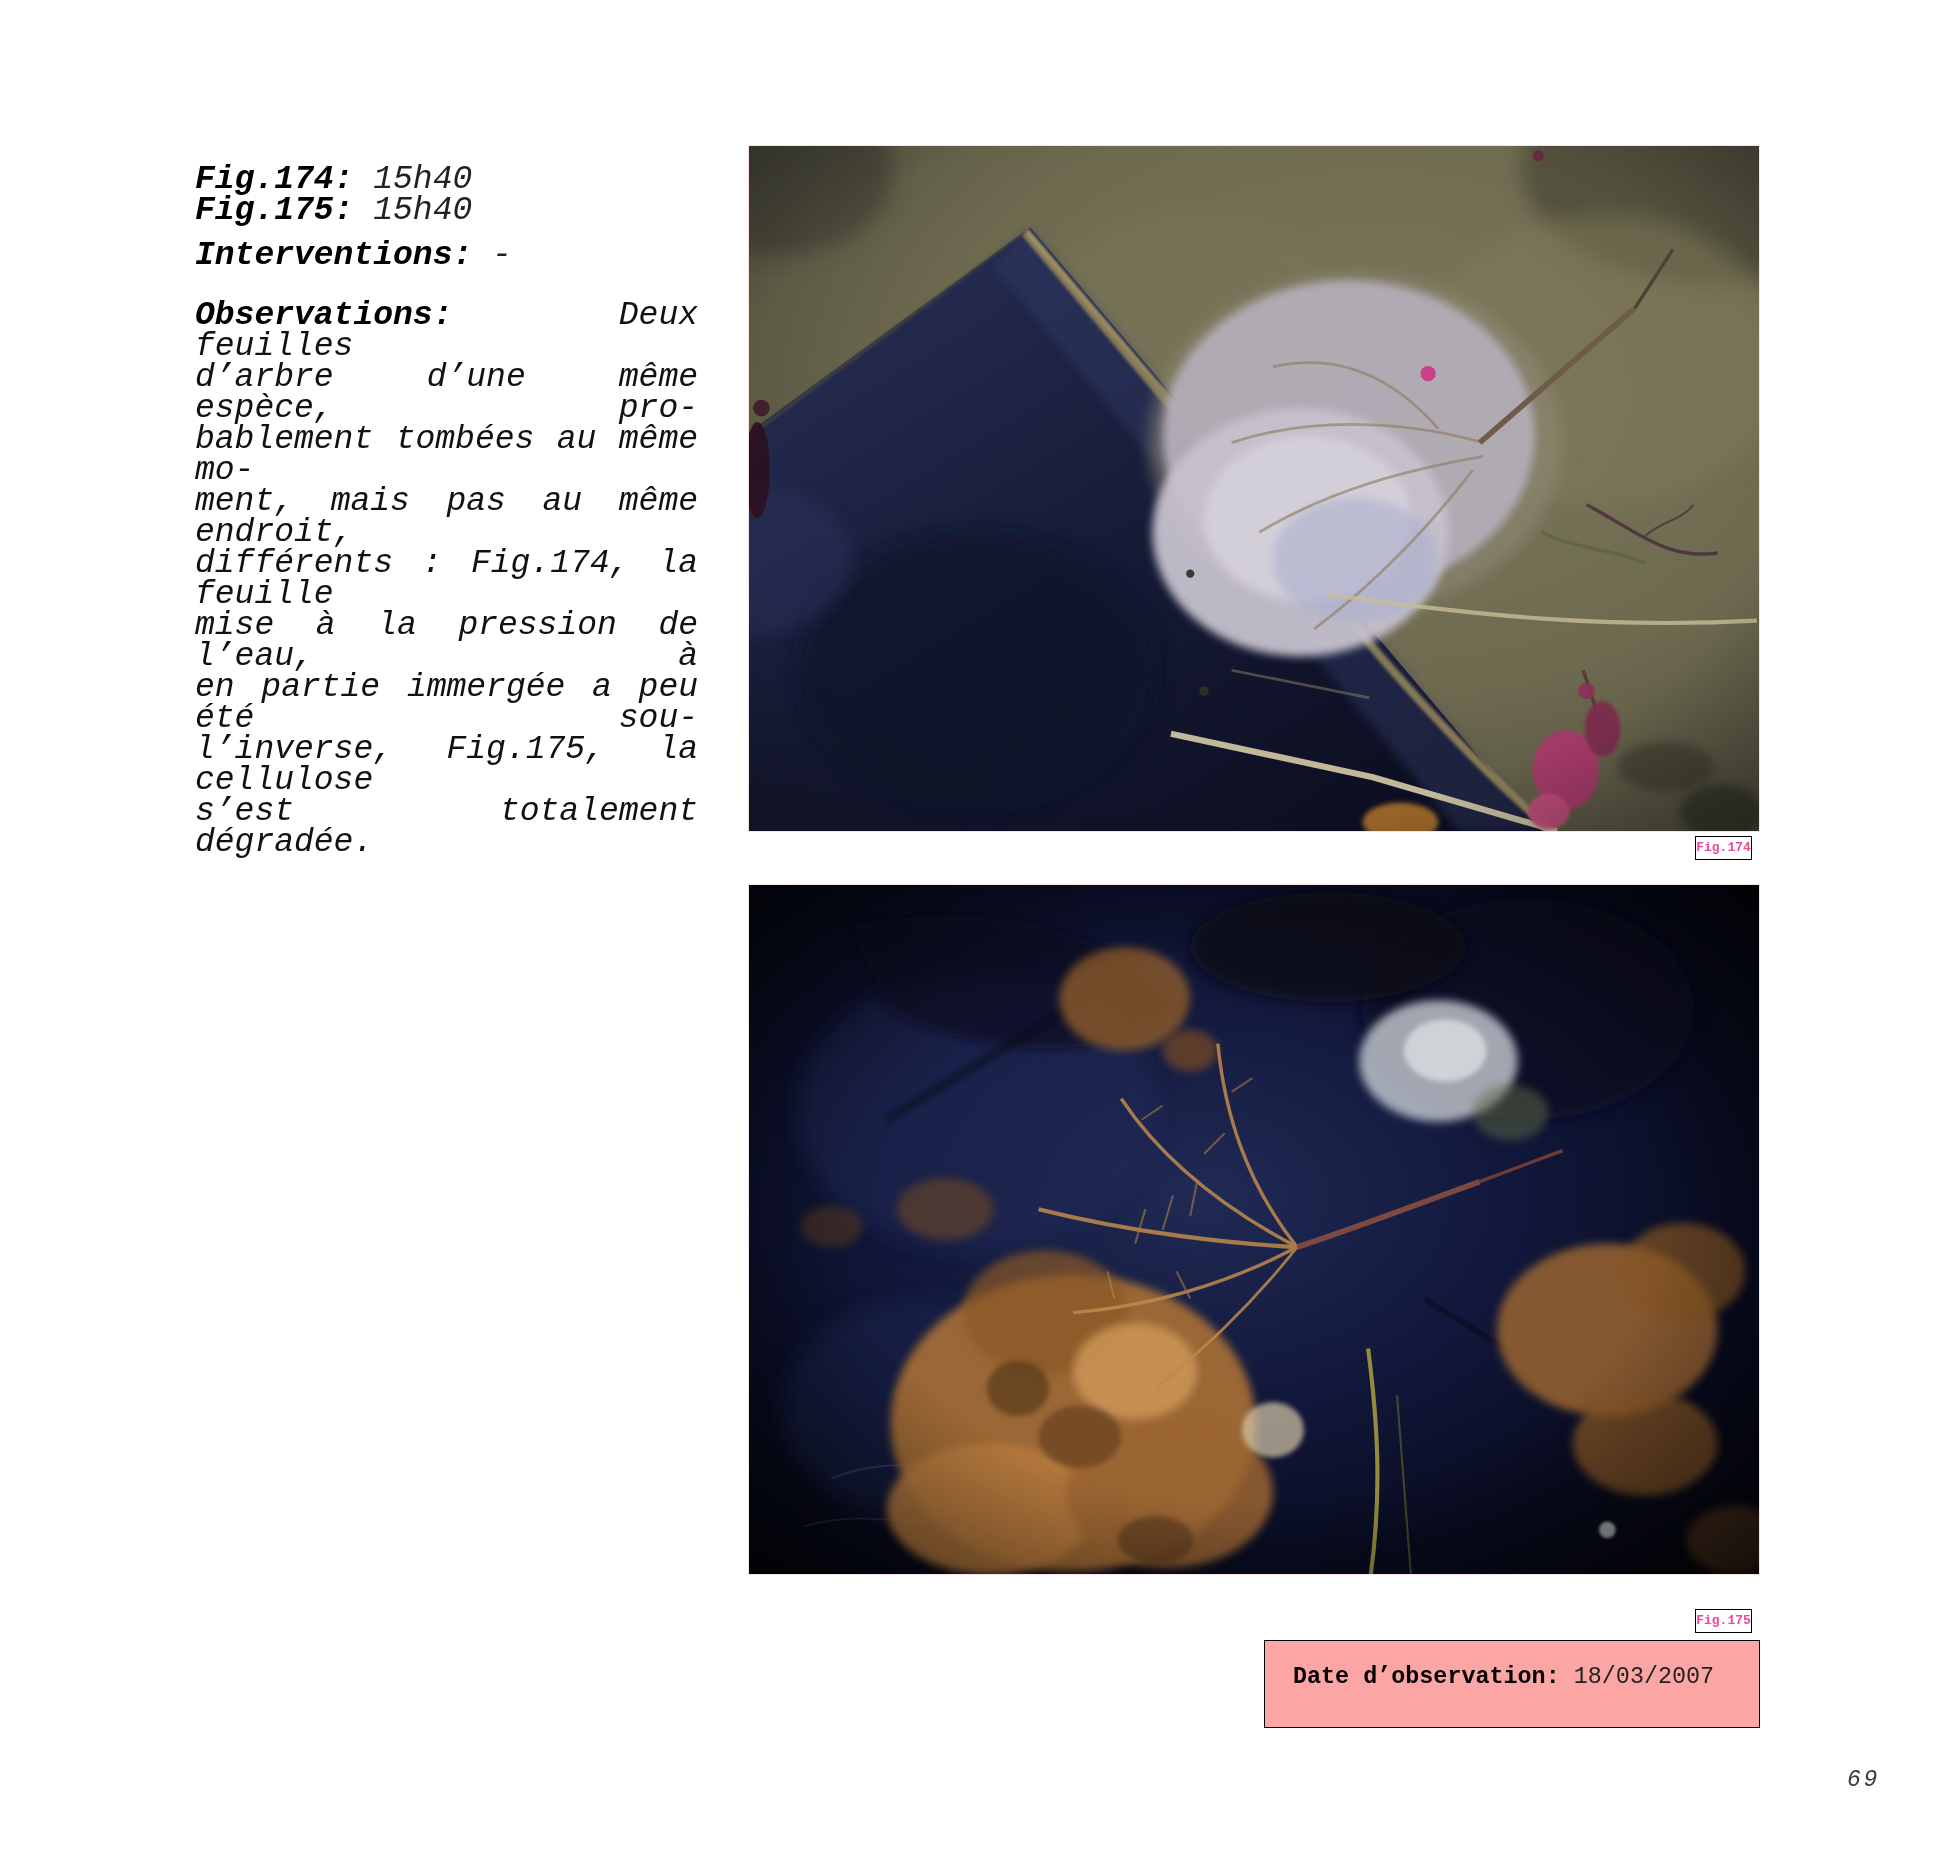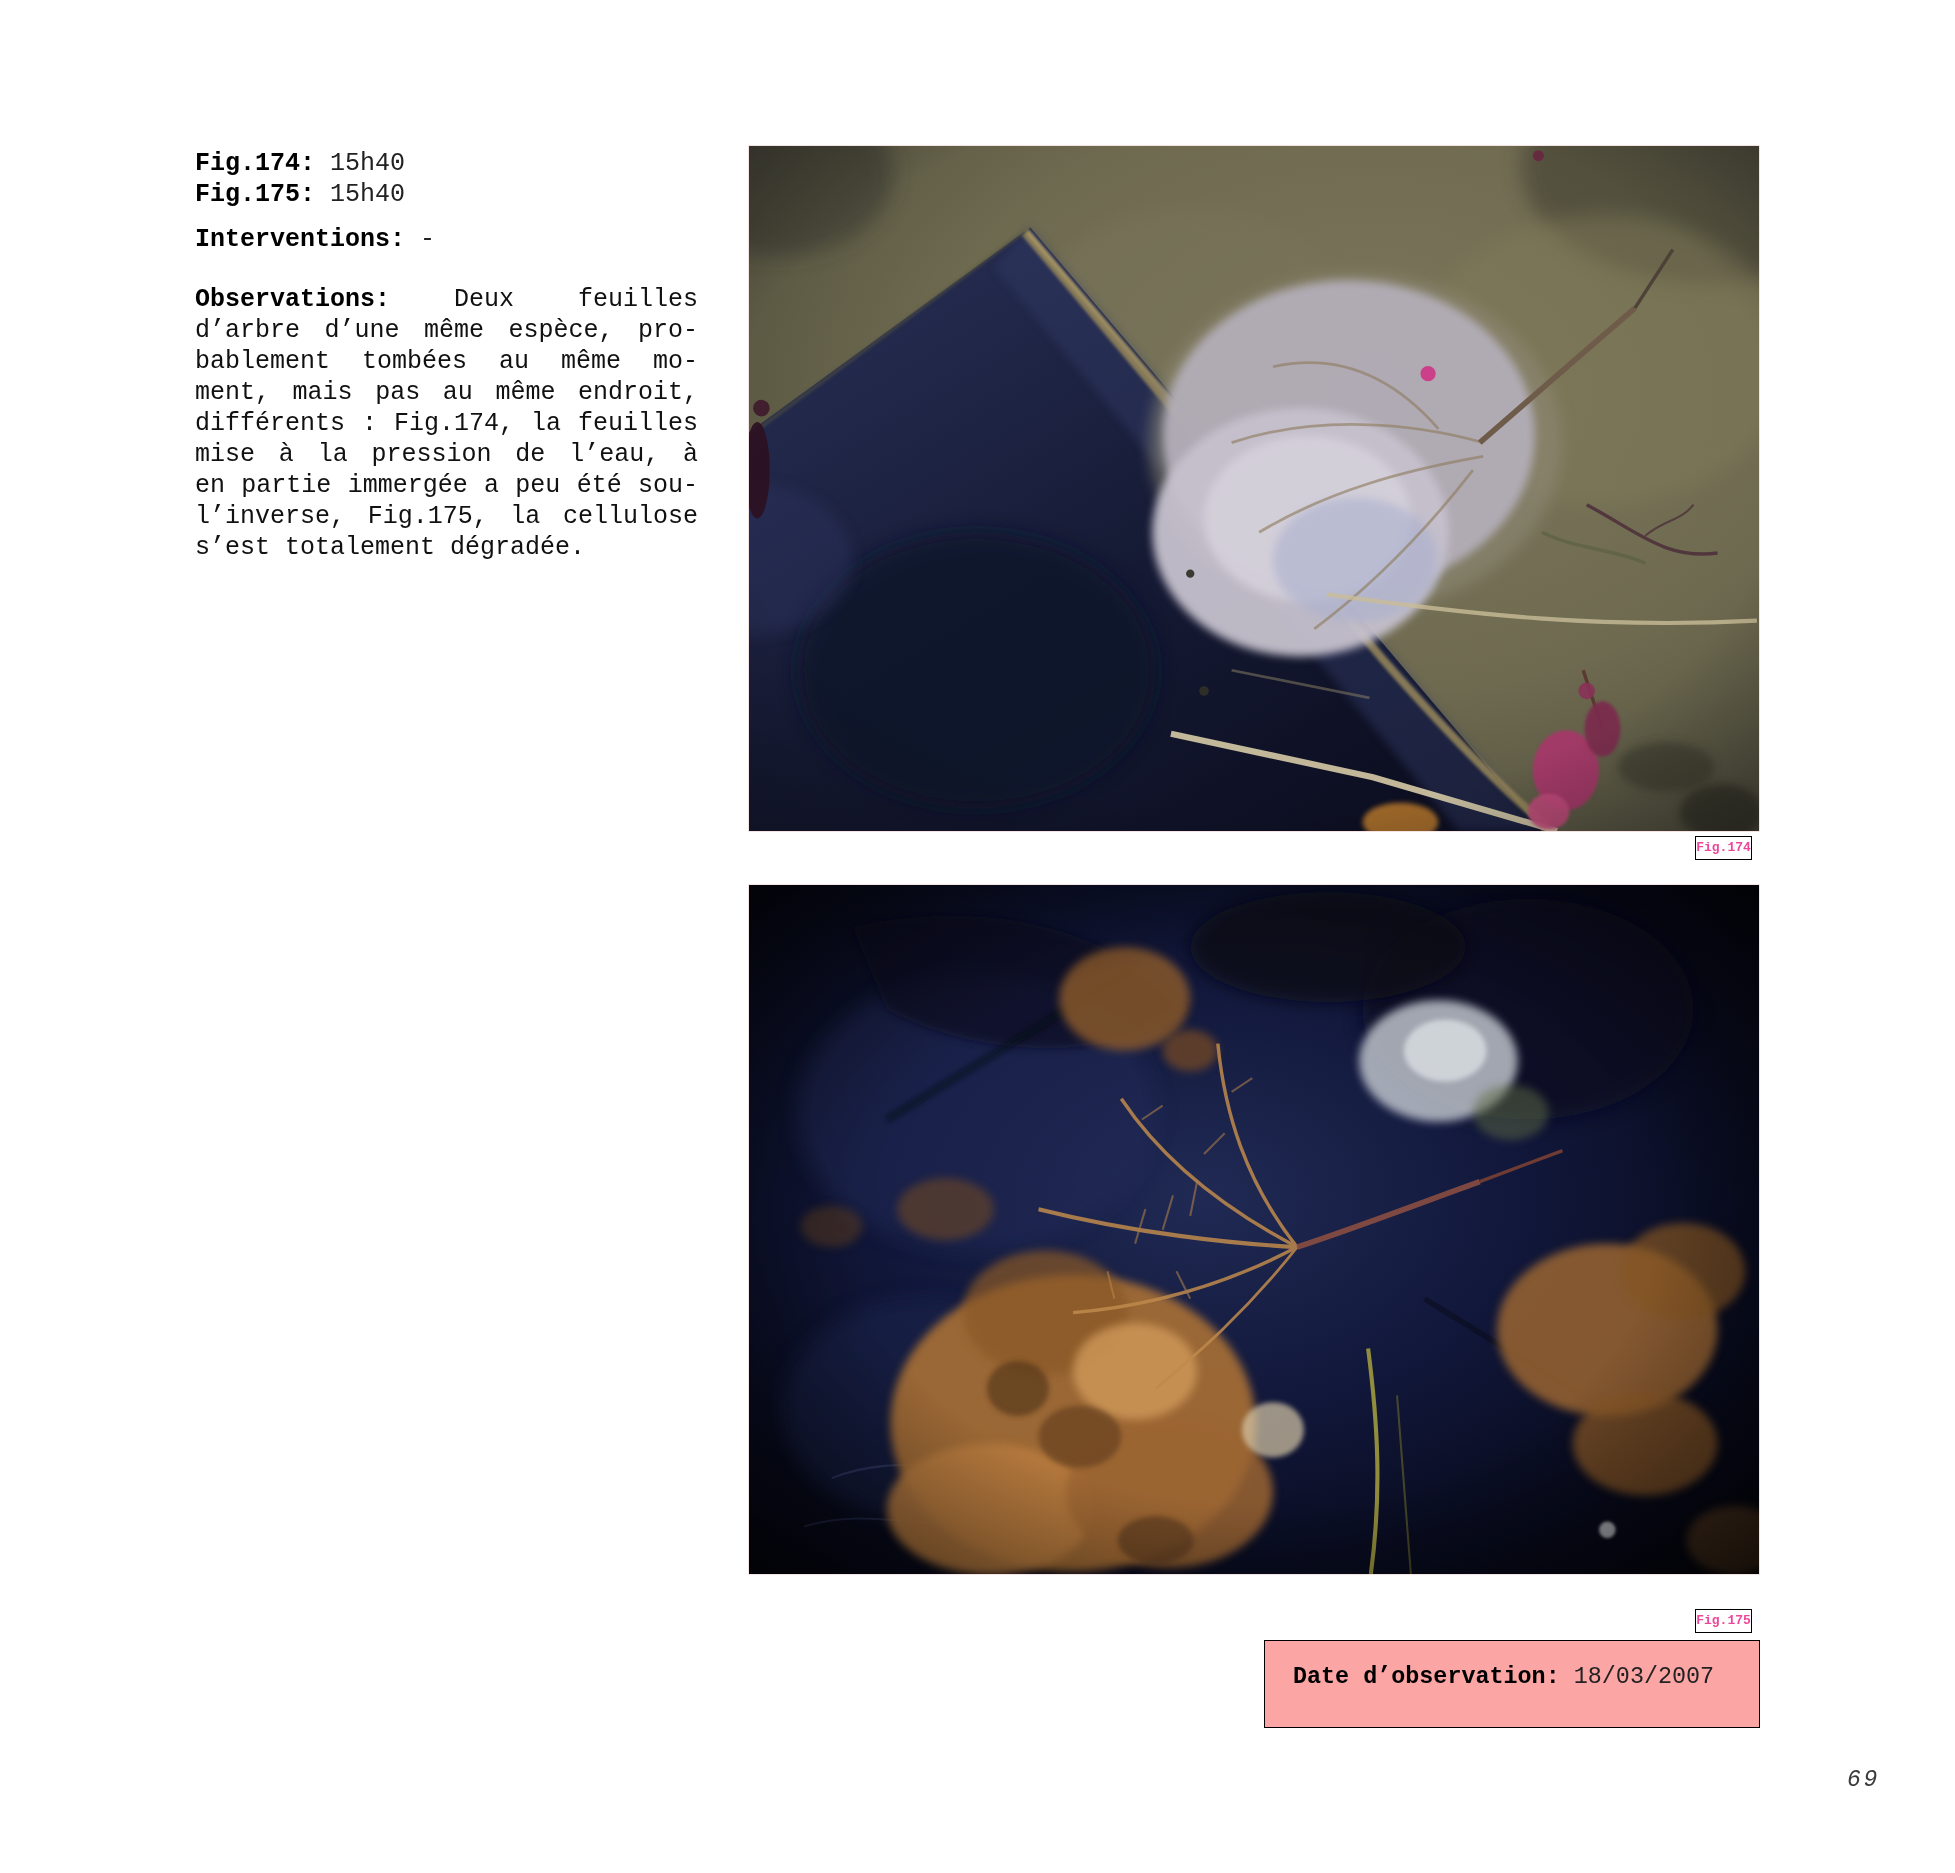--- a/index.html
+++ b/index.html
@@ -2,22 +2,22 @@
 <html style="font-size:11px"><head>
 <meta charset="utf-8">
 <style>
   html,body { margin:0; padding:0; background:#ffffff; }
   .page {
     position:relative; width:1955px; height:1874px; background:#ffffff;
     font-family:"Liberation Mono","DejaVu Sans Mono",monospace; color:#111;
     overflow:hidden;
   }
   .info {
-    position:absolute; left:195px; top:148px; width:503px;
-    font-size:25px; line-height:31px;
+    position:absolute; left:195px; top:164px; width:503px;
+    font-size:33px; line-height:31px;font-style:italic;
   }
   .info b { font-weight:bold; color:#000; }
   .row { white-space:nowrap; }
   .interv { margin-top:14px; }
   .obs { margin-top:29px; }
   .obs-line { text-align:justify; text-align-last:justify; }
   .obs-line.last { text-align:justify; text-align-last:left; }
   .photo {
     position:absolute; left:749px; width:1010px; overflow:hidden;
     box-shadow:0 0 0 0.7px rgba(228,180,180,.55);
@@ -67,21 +67,21 @@
     </div>
 
     <div class="obs">
       <div class="obs-line">
         <b>Observations:</b>
         <span>Deux feuilles</span>
       </div>
       <div class="obs-line">d’arbre d’une même espèce, pro-</div>
       <div class="obs-line">bablement tombées au même mo-</div>
       <div class="obs-line">ment, mais pas au même endroit,</div>
-      <div class="obs-line">différents : Fig.174, la feuilles</div>
+      <div class="obs-line">différents : Fig.174, la feuille</div>
       <div class="obs-line">mise à la pression de l’eau, à</div>
       <div class="obs-line">en partie immergée a peu été sou-</div>
       <div class="obs-line">l’inverse, Fig.175, la cellulose</div>
       <div class="obs-line last">s’est totalement dégradée.</div>
     </div>
   </div>
 
   <div class="photo" id="photo1">
     <svg viewBox="0 0 1465 993" preserveAspectRatio="none">
       <defs>

